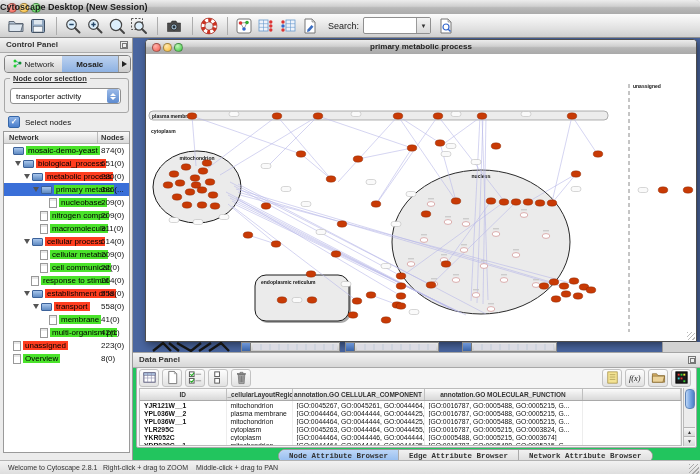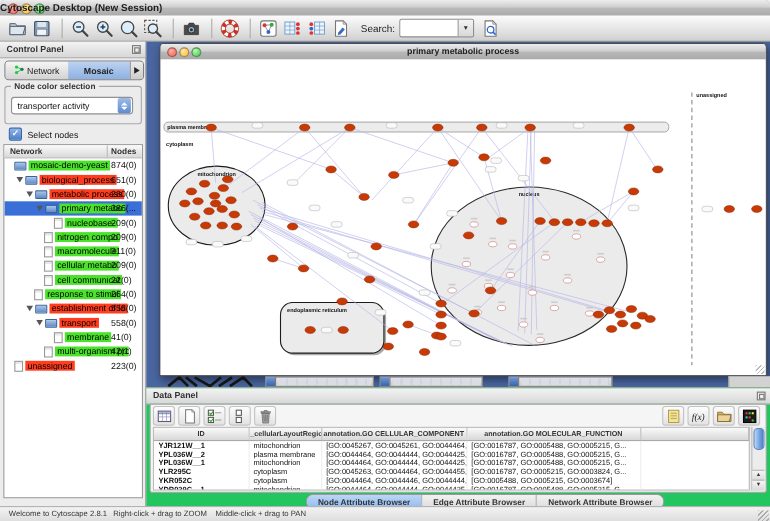--- a/index.html
+++ b/index.html
@@ -24,21 +24,21 @@
   .phead{position:relative;height:14px;background:linear-gradient(#f3f3f3,#d7d7d7);border-bottom:1px solid #ababab;font-size:8px;font-weight:bold;color:#333;line-height:14px;padding-left:6px;}
   .floatico{position:absolute;right:4px;top:3px;width:8px;height:8px;border:1px solid #777;background:#eee;box-sizing:border-box;}
   .floatico:before{content:"";position:absolute;left:1px;top:1px;width:3px;height:3px;border:1px solid #777;}
   .cptabs{position:absolute;left:4px;top:17px;width:125px;height:16px;display:flex;border:1px solid #7f7f7f;border-radius:4px;overflow:hidden;background:#ddd;}
   .cptab{display:flex;align-items:center;justify-content:center;font-size:8px;color:#222;flex:1;background:linear-gradient(#f5f5f5,#d2d2d2);}
   .cptab.sel{background:linear-gradient(#bcd2f0,#8db1e2);font-weight:bold;}
   .cptab .gicon{margin-right:3px;}
   .cptab-arrow{width:11px;background:linear-gradient(#ededed,#cccccc);border-left:1px solid #9a9a9a;display:flex;align-items:center;justify-content:center;}
   .cptab-arrow:before{content:"";width:0;height:0;border-left:5px solid #222;border-top:3px solid transparent;border-bottom:3px solid transparent;}
   .gbox{position:absolute;left:4px;top:40px;width:123px;height:33px;border:1px solid #a8a8a8;border-radius:3px;}
-  .gbox-lbl{position:absolute;left:5px;top:-5px;background:#ececec;padding:0 3px;font-size:7.5px;font-weight:bold;color:#333;}
+  .gbox-lbl{position:absolute;left:5px;top:-5px;background:#ececec;padding:0 3px;font-size:7.5px;font-weight:bold;color:#333;text-decoration:underline;}
   .combo{position:absolute;left:5px;top:9px;width:111px;height:16px;background:#fff;border:1px solid #909090;border-radius:3px;display:flex;align-items:center;box-sizing:border-box;}
   .combo-txt{flex:1;font-size:8px;color:#111;padding-left:5px;white-space:nowrap;overflow:hidden;}
   .combo-btn{width:12px;height:14px;background:linear-gradient(#9dbbe8,#5d8bd0);border-radius:2px;margin-right:1px;display:flex;flex-direction:column;align-items:center;justify-content:center;gap:1px;}
   .combo-btn i{width:0;height:0;border-left:3px solid transparent;border-right:3px solid transparent;}
   .combo-btn .up{border-bottom:3px solid #fff;}
   .combo-btn .dn{border-top:3px solid #fff;}
   .chkrow{position:absolute;left:8px;top:78px;display:flex;align-items:center;}
   .chk{width:10px;height:10px;border-radius:2px;background:linear-gradient(#8fb5e8,#4a7ecb);border:1px solid #3566a8;color:#fff;font-size:8px;line-height:9px;text-align:center;font-weight:bold;}
   .chklbl{font-size:8px;color:#111;margin-left:5px;}
   .listbox{position:absolute;left:3px;top:93px;width:127px;height:322px;background:#fff;border:1px solid #9a9a9a;box-sizing:border-box;overflow:hidden;}
@@ -71,32 +71,32 @@
   .ministrip{position:absolute;left:0;top:304px;width:567px;height:10px;}
   .mini{position:absolute;top:0;height:10px;background:linear-gradient(#e9e9e9,#c9c9c9);border:1px solid #8a8a8a;box-sizing:border-box;display:flex;align-items:center;}
   .mini .sq{width:8px;height:8px;background:linear-gradient(#6f97d8,#3a64a8);border-right:1px solid #777;}
   .mini .mcontent{flex:1;height:6px;margin:0 2px;background:repeating-linear-gradient(90deg,#dcdce4 0 7px,#cfd4de 7px 9px);}
   .minigray{position:absolute;left:529px;top:0;width:38px;height:10px;background:#d2d2d2;border-left:1px solid #999;}
   .squiggle{position:absolute;left:18px;top:0;}
   
   .dpanel{position:absolute;left:133px;top:352px;width:567px;height:108px;background:#22c55e;box-sizing:border-box;border-top:1px solid #a5a5a5;}
   .dpbody{position:absolute;left:3px;top:14px;width:561px;height:81px;background:#f5f5f5;border:1px solid #a8a8a8;border-radius:2px;box-sizing:border-box;}
   .dptools{position:absolute;left:2px;top:1px;right:2px;height:18px;display:flex;align-items:center;}
-  .dbtn{width:18px;height:16px;border:1px solid #c2c2c2;border-radius:3px;background:linear-gradient(#fdfdfd,#e2e2e2);display:flex;align-items:center;justify-content:center;margin-right:3px;}
+  .dbtn{width:18px;height:16px;border:1px solid #c2c2c2;border-radius:3px;background:linear-gradient(#fdfdfd,#e2e2e2);display:flex;justify-content:center;margin-right:3px;}
   .dspacer{flex:1;}
   .dtable{position:absolute;left:2px;top:20px;right:14px;bottom:1px;background:#fff;border:1px solid #bbb;overflow:hidden;}
   table.grid{border-collapse:collapse;table-layout:fixed;width:100%;}
   table.grid th{height:9px;background:linear-gradient(#fafafa,#d8d8d8);border-right:1px solid #bfbfbf;border-bottom:1px solid #a9a9a9;font-size:6.5px;font-weight:bold;color:#333;overflow:hidden;white-space:nowrap;}
   table.grid td{height:8px;font-size:6.8px;color:#111;white-space:nowrap;overflow:hidden;padding:0 0 0 4px;border-right:1px solid #ededed;}
   table.grid td.idc{font-weight:bold;}
   .vsb{position:absolute;right:1px;top:20px;width:11px;bottom:1px;background:#ececec;border-left:1px solid #bbb;}
   .vsb .thumb{position:absolute;left:1px;top:1px;width:8px;height:18px;border-radius:4px;background:linear-gradient(90deg,#bcd6f7,#6f9fe0 60%,#4d7fc6);border:1px solid #5f85b8;}
   .vsb .arr{position:absolute;left:0;width:11px;height:9px;background:linear-gradient(#f6f6f6,#d8d8d8);border-top:1px solid #b5b5b5;font-size:5px;color:#333;text-align:center;line-height:9px;}
   .vsb .a1{bottom:9px;} .vsb .a2{bottom:0;}
-  .attrtabs{position:absolute;left:145px;top:96px;height:12px;display:flex;border:1px solid #999;border-radius:7px;overflow:hidden;background:#e2e2e2;}
+  .attrtabs{position:absolute;left:145px;top:96px;height:12px;display:flex;border:1px solid #999;border-radius:7px;overflow:hidden;background:#e2e2e2;font-family:Liberation Mono, monospace;}
   .attab{display:flex;align-items:center;padding:0 10px;font-size:7.5px;font-weight:bold;color:#333;border-right:1px solid #aaa;background:linear-gradient(#f2f2f2,#dcdcdc);}
   .attab:last-child{border-right:none;}
   .attab.sel{background:linear-gradient(#bcd6f7,#92bbee);}
   
   .statusbar{position:absolute;left:0;top:460px;width:700px;height:14px;background:linear-gradient(#f2f2f2,#dcdcdc);border-top:1px solid #b3b3b3;font-size:7px;color:#333;}
   .statusbar span{position:absolute;top:3px;}
   .st1{left:8px;} .st2{left:103px;} .st3{left:196px;}
   .appgrip{position:absolute;right:1px;bottom:1px;width:10px;height:10px;background:repeating-linear-gradient(135deg,#aaa 0 1px,transparent 1px 3px);}
   .gicon{display:inline-block;}
 </style>
@@ -313,20 +313,27 @@
             <span class="cnt">209(0)</span>
           </div>
           <div class="trow">
             <span class="ind" style="flex: 0 0 29px;"></span>
             <span class="noexp"></span>
             <span class="ticon file"></span>
             <span class="chip green" style="max-width: 63px;">macromolecule</span>
             <span class="cnt">311(0)</span>
           </div>
           <div class="trow">
+            <span class="ind" style="flex: 0 0 20px;"></span>
+            <span class="tri"></span>
+            <span class="ticon folder"></span>
+            <span class="chip red" style="max-width: 72px;">cellular process</span>
+            <span class="cnt">614(0)</span>
+          </div>
+          <div class="trow">
             <span class="ind" style="flex: 0 0 29px;"></span>
             <span class="noexp"></span>
             <span class="ticon file"></span>
             <span class="chip green" style="max-width: 63px;">cellular metabo</span>
             <span class="cnt">209(0)</span>
           </div>
           <div class="trow">
             <span class="ind" style="flex: 0 0 29px;"></span>
             <span class="noexp"></span>
             <span class="ticon file"></span>
@@ -367,20 +374,27 @@
             <span class="ticon file"></span>
             <span class="chip green" style="max-width: 63px;">multi-organism pro</span>
             <span class="cnt">42(1)</span>
           </div>
           <div class="trow">
             <span class="ind" style="flex: 0 0 2px;"></span>
             <span class="noexp"></span>
             <span class="ticon file"></span>
             <span class="chip red" style="max-width: 90px;">unassigned</span>
             <span class="cnt">223(0)</span>
+          </div>
+          <div class="trow">
+            <span class="ind" style="flex: 0 0 2px;"></span>
+            <span class="noexp"></span>
+            <span class="ticon file"></span>
+            <span class="chip green" style="max-width: 90px;">Overview</span>
+            <span class="cnt">8(0)</span>
           </div>
         </div>
     </div>
   </div>
 
   <div class="workspace">
     <div class="netwin">
       <div class="nw-titlebar">
         <span class="tl red"></span>
         <span class="tl yel"></span>

